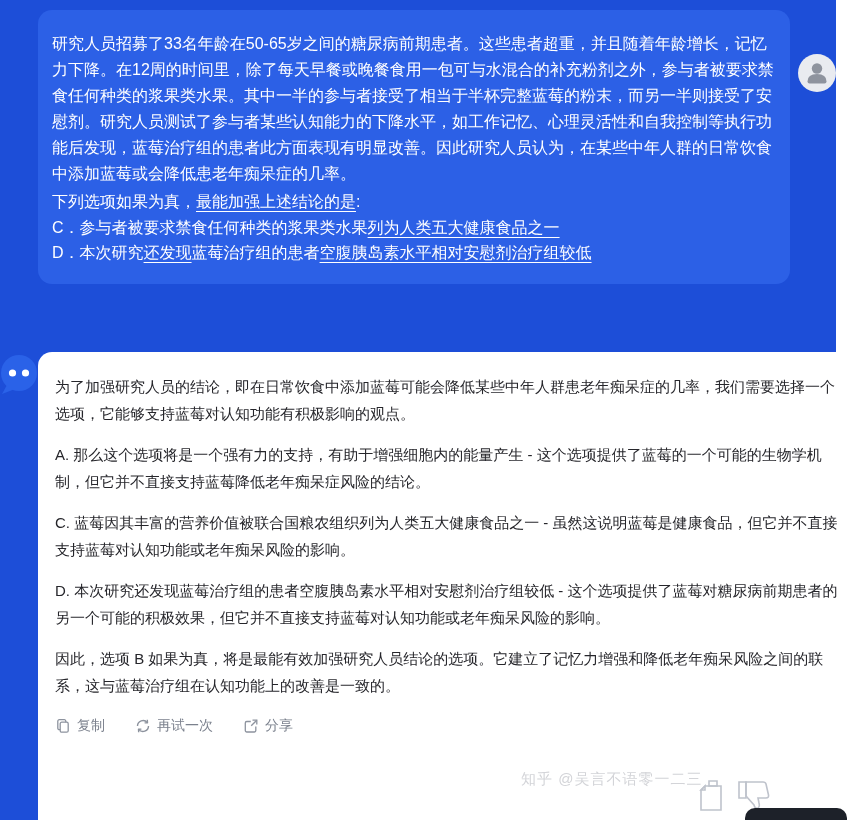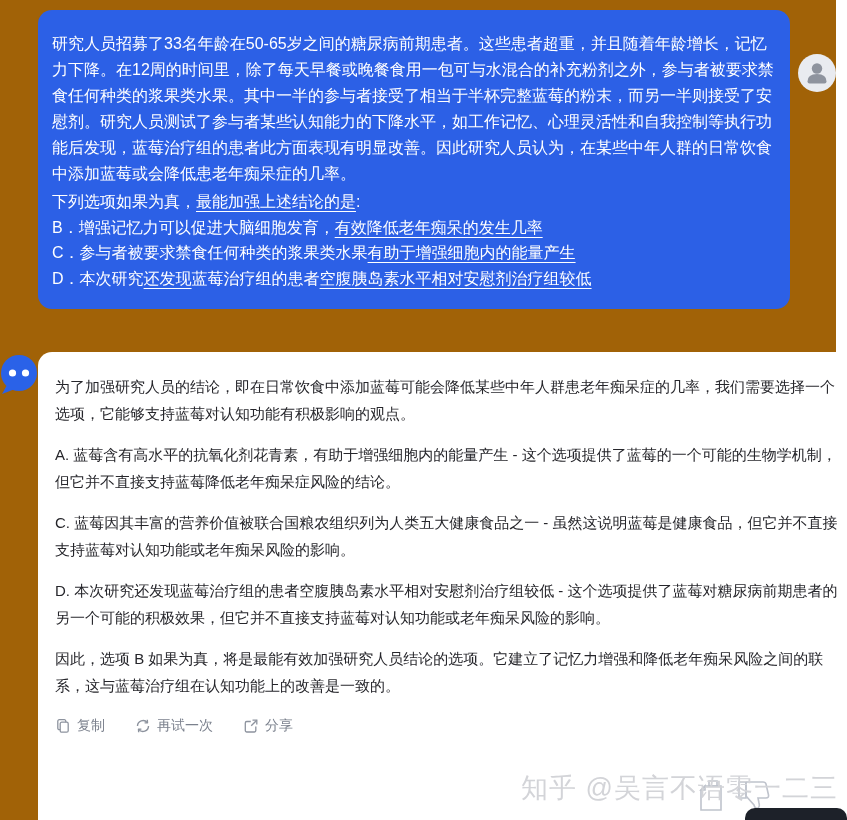--- a/index.html
+++ b/index.html
@@ -1,17 +1,17 @@
 <!DOCTYPE html>
 <html><head>
 <meta charset="utf-8">
 <style>
   html,body{margin:0;padding:0;}
   body{font-family:"Liberation Sans","DejaVu Sans",sans-serif;}
-  .canvas{position:relative;width:847px;height:820px;background:#a16207;overflow:hidden;}
+  .canvas{position:relative;width:847px;height:820px;background:#1d4ed8;overflow:hidden;}
   .right-strip{position:absolute;right:0;top:0;width:11px;height:820px;background:#ffffff;}
 
   
   .user-avatar{position:absolute;left:798px;top:54px;width:38px;height:38px;border-radius:50%;
     background:#e9ebf0;display:flex;align-items:center;justify-content:center;}
 
   
   .q-bubble{position:absolute;left:38px;top:10px;width:752px;box-sizing:border-box;
     background:#2c60e6;border-radius:14px;color:#ffffff;padding:21px 14px 18px 14px;
     font-size:16px;line-height:26px;}
@@ -29,21 +29,21 @@
     color:#26262b;font-size:15px;line-height:27px;}
   .a-card p{margin:0 0 14px 0;}
 
   
   .toolbar{display:flex;align-items:center;gap:30px;margin-top:18px;}
   .tool-btn{display:flex;align-items:center;gap:6px;background:none;border:none;padding:0;
     color:#7b818d;font-size:14px;font-family:inherit;cursor:pointer;}
   .tool-btn svg{display:block;}
 
   
-  .watermark{position:absolute;left:521px;top:770px;font-size:27px;color:#d3d4d8;
+  .watermark{position:absolute;left:521px;top:770px;font-size:15px;color:#d3d4d8;
     letter-spacing:1px;white-space:nowrap;z-index:3;}
   .ghost-icons{position:absolute;left:695px;top:774px;z-index:2;}
 
   
   .dark-bar{position:absolute;left:745px;top:808px;width:102px;height:12px;
     background:#1d2129;border-radius:10px 10px 0 0;z-index:4;}
 </style>
 </head>
 <body>
 
@@ -55,39 +55,38 @@
     <svg width="38" height="38" viewBox="0 0 38 38">
       <circle cx="19" cy="14.5" r="5.2" fill="#8e939e"></circle>
       <path d="M9.5 27.5 q0 -7.5 9.5 -7.5 q9.5 0 9.5 7.5 q0 2 -2 2 h-15 q-2 0 -2 -2 z" fill="#8e939e"></path>
     </svg>
   </div>
 
   <div class="q-bubble">
     <p>研究人员招募了33名年龄在50-65岁之间的糖尿病前期患者。这些患者超重，并且随着年龄增长，记忆力下降。在12周的时间里，除了每天早餐或晚餐食用一包可与水混合的补充粉剂之外，参与者被要求禁食任何种类的浆果类水果。其中一半的参与者接受了相当于半杯完整蓝莓的粉末，而另一半则接受了安慰剂。研究人员测试了参与者某些认知能力的下降水平，如工作记忆、心理灵活性和自我控制等执行功能后发现，蓝莓治疗组的患者此方面表现有明显改善。因此研究人员认为，在某些中年人群的日常饮食中添加蓝莓或会降低患老年痴呆症的几率。</p>
     <div class="q-lines">
         <div class="q-line"><span>下列选项如果为真，</span><span class="u">最能加强上述结论的是</span><span>:</span></div>
-        <div class="q-line"><span>B．增强记忆力可以促进大脑细胞发育，</span><span class="u">有效降低老年痴呆的发生几率</span></div>
-        <div class="q-line"><span>C．参与者被要求禁食任何种类的浆果类水果</span><span class="u">有助于增强细胞内的能量产生</span></div>
+        <div class="q-line"><span>C．参与者被要求禁食任何种类的浆果类水果</span><span class="u">列为人类五大健康食品之一</span></div>
         <div class="q-line"><span>D．本次研究</span><span class="u">还发现</span><span>蓝莓治疗组的患者</span><span class="u">空腹胰岛素水平相对安慰剂治疗组较低</span></div>
       </div>
   </div>
 
   <div class="ai-avatar">
     <svg width="38" height="40" viewBox="0 0 38 40">
       <path d="M7 30 L2 39 L15 34 Z" fill="#2a62e8"></path>
       <circle cx="19" cy="18" r="18" fill="#2a62e8"></circle>
       <circle cx="12.5" cy="18" r="3.6" fill="#ffffff"></circle>
       <circle cx="25.5" cy="18" r="3.6" fill="#ffffff"></circle>
     </svg>
   </div>
 
   <div class="a-card">
     <div>
         <p>为了加强研究人员的结论，即在日常饮食中添加蓝莓可能会降低某些中年人群患老年痴呆症的几率，我们需要选择一个选项，它能够支持蓝莓对认知功能有积极影响的观点。</p>
-        <p>A. 蓝莓含有高水平的抗氧化剂花青素，有助于增强细胞内的能量产生 - 这个选项提供了蓝莓的一个可能的生物学机制，但它并不直接支持蓝莓降低老年痴呆症风险的结论。</p>
+        <p>A. 那么这个选项将是一个强有力的支持，有助于增强细胞内的能量产生 - 这个选项提供了蓝莓的一个可能的生物学机制，但它并不直接支持蓝莓降低老年痴呆症风险的结论。</p>
         <p>C. 蓝莓因其丰富的营养价值被联合国粮农组织列为人类五大健康食品之一 - 虽然这说明蓝莓是健康食品，但它并不直接支持蓝莓对认知功能或老年痴呆风险的影响。</p>
         <p>D. 本次研究还发现蓝莓治疗组的患者空腹胰岛素水平相对安慰剂治疗组较低 - 这个选项提供了蓝莓对糖尿病前期患者的另一个可能的积极效果，但它并不直接支持蓝莓对认知功能或老年痴呆风险的影响。</p>
         <p>因此，选项 B 如果为真，将是最能有效加强研究人员结论的选项。它建立了记忆力增强和降低老年痴呆风险之间的联系，这与蓝莓治疗组在认知功能上的改善是一致的。</p>
       </div>
 
     <div class="toolbar">
       <button class="tool-btn">
         <span>
           <svg width="16" height="16" viewBox="0 0 16 16" fill="none" stroke="#8d939e" stroke-width="1.3">
             <rect x="5.2" y="4.2" width="8" height="10" rx="1.5"></rect>

